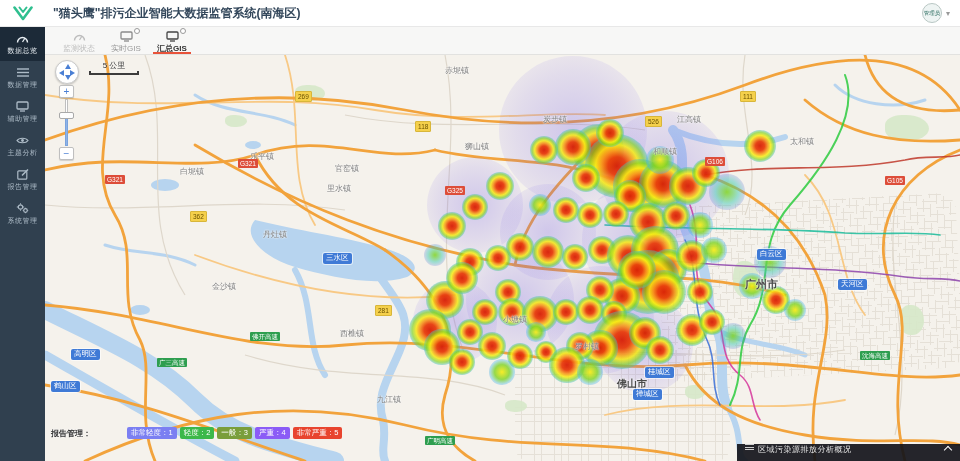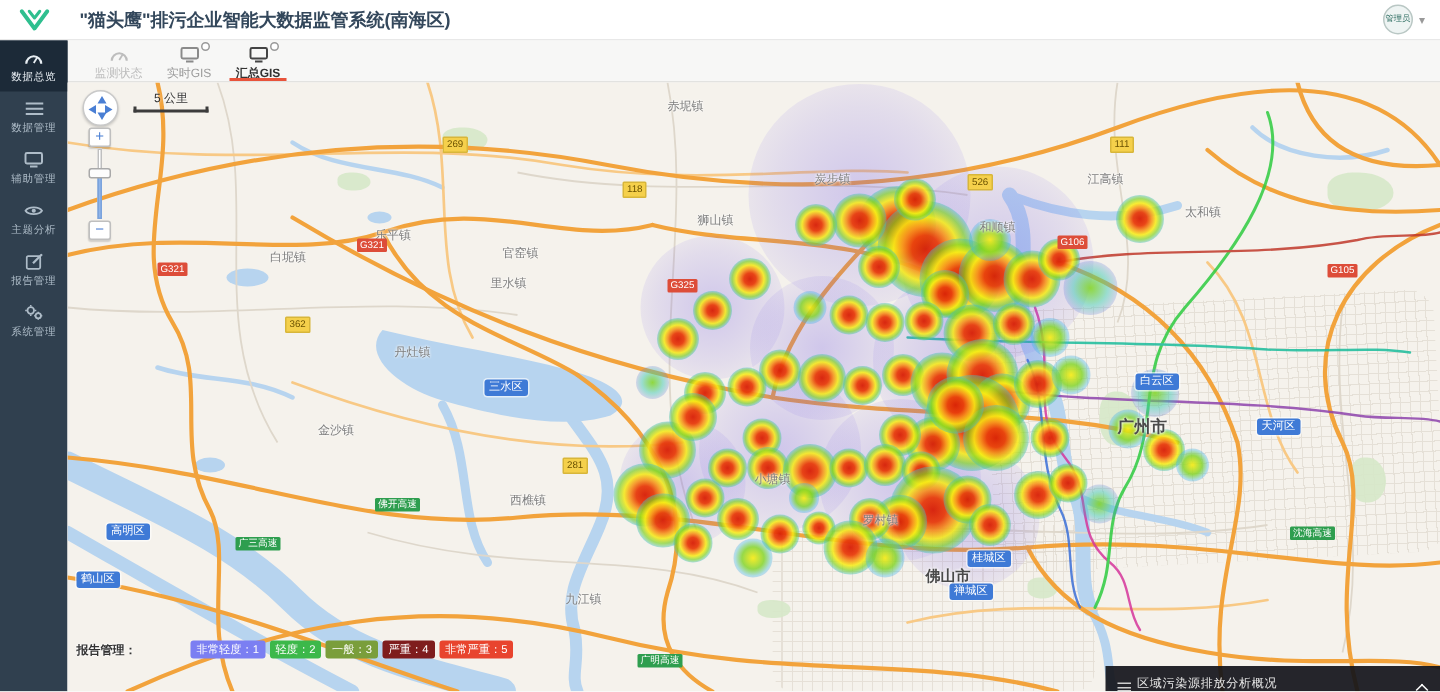--- a/index.html
+++ b/index.html
@@ -71,21 +71,21 @@
   .scale { position:absolute; left:44px; top:5px; width:50px; text-align:center; }
   .scale .s-label { font-size:8px; color:#333; text-shadow:0 0 2px #fff; }
   .scale .s-bar { height:4px; border-bottom:2px solid #3c3c3c; border-left:2px solid #3c3c3c; border-right:2px solid #3c3c3c; }
 
   
   .legend { position:absolute; left:6px; top:372px; display:flex; align-items:center; gap:3px; }
   .legend .lg-title { font-size:8px; color:#333; font-weight:bold; text-shadow:0 0 2px #fff,0 0 2px #fff; margin-right:1px; }
   .lg-item { font-size:7.5px; color:#fff; padding:1px 4px; border-radius:2px; white-space:nowrap; }
 
   
-  .bpanel { position:absolute; left:692px; top:389px; width:223px; height:17px; background:rgba(18,20,26,.92); color:#e8e8e8; display:flex; align-items:flex-end; padding:0 8px; }
+  .bpanel { position:absolute; left:692px; top:389px; width:223px; height:17px; background:rgba(18,20,26,.92); color:#e8e8e8; display:flex; align-items:flex-start; padding:0 8px; }
   .bp-icon { width:9px; margin-right:4px; display:flex; flex-direction:column; gap:1.5px; }
   .bp-icon i { display:block; height:1px; background:#cfcfcf; }
   .bp-title { font-size:8px; letter-spacing:.5px; flex:1; }
   .bp-chevron { width:7px; height:7px; position:relative; }
   .bp-chevron::before { content:""; position:absolute; left:0; top:3px; width:5px; height:5px; border-left:1.5px solid #fff; border-top:1.5px solid #fff; transform:rotate(45deg); }
 </style>
 </head>
 <body>
 
 <div class="app">
@@ -388,21 +388,21 @@
         <div class="town" style="left: 290px; top: 108px;">官窑镇</div>
         <div class="town" style="left: 282px; top: 128px;">里水镇</div>
         <div class="town" style="left: 420px; top: 86px;">狮山镇</div>
         <div class="town" style="left: 608px; top: 91px;">和顺镇</div>
         <div class="town" style="left: 218px; top: 174px;">丹灶镇</div>
         <div class="town" style="left: 458px; top: 259px;">小塘镇</div>
         <div class="town" style="left: 530px; top: 286px;">罗村镇</div>
         <div class="town" style="left: 295px; top: 273px;">西樵镇</div>
         <div class="town" style="left: 332px; top: 339px;">九江镇</div>
         <div class="town" style="left: 498px; top: 59px;">炭步镇</div>
-        <div class="town" style="left: 632px; top: 59px; margin-left: 48px;">江高镇</div>
+        <div class="town" style="left: 632px; top: 59px;">江高镇</div>
         <div class="town" style="left: 745px; top: 81px;">太和镇</div>
         <div class="town" style="left: 400px; top: 10px;">赤坭镇</div>
         <div class="town" style="left: 135px; top: 111px;">白坭镇</div>
         <div class="town" style="left: 145px; top: 226px; margin-left: 22px;">金沙镇</div>
         <div class="rb rb-red" style="left: 193px; top: 104px;">G321</div>
         <div class="rb rb-red" style="left: 400px; top: 131px;">G325</div>
         <div class="rb rb-red" style="left: 660px; top: 102px;">G106</div>
         <div class="rb rb-red" style="left: 840px; top: 121px;">G105</div>
         <div class="rb rb-red" style="left: 60px; top: 120px;">G321</div>
         <div class="rb rb-yellow" style="left: 250px; top: 36px;">269</div>
@@ -432,21 +432,21 @@
       <div class="s-label">5 公里</div>
       <div class="s-bar"></div>
     </div>
 
     <div class="legend">
       <span class="lg-title">报告管理：</span>
       <span id="legend-items" style="display:flex;gap:3px;margin-left:32px;">
           <span class="lg-item" style="background: rgb(123, 127, 242);">非常轻度：1</span>
           <span class="lg-item" style="background: rgb(60, 184, 74);">轻度：2</span>
           <span class="lg-item" style="background: rgb(122, 158, 59);">一般：3</span>
-          <span class="lg-item" style="background: #7f1d1d;">严重：4</span>
+          <span class="lg-item" style="background: #8b5cf6;">严重：4</span>
           <span class="lg-item" style="background: rgb(232, 68, 46);">非常严重：5</span>
         </span>
     </div>
 
     <div class="bpanel">
       <span class="bp-icon">
           <i></i>
           <i></i>
           <i></i>
         </span>

